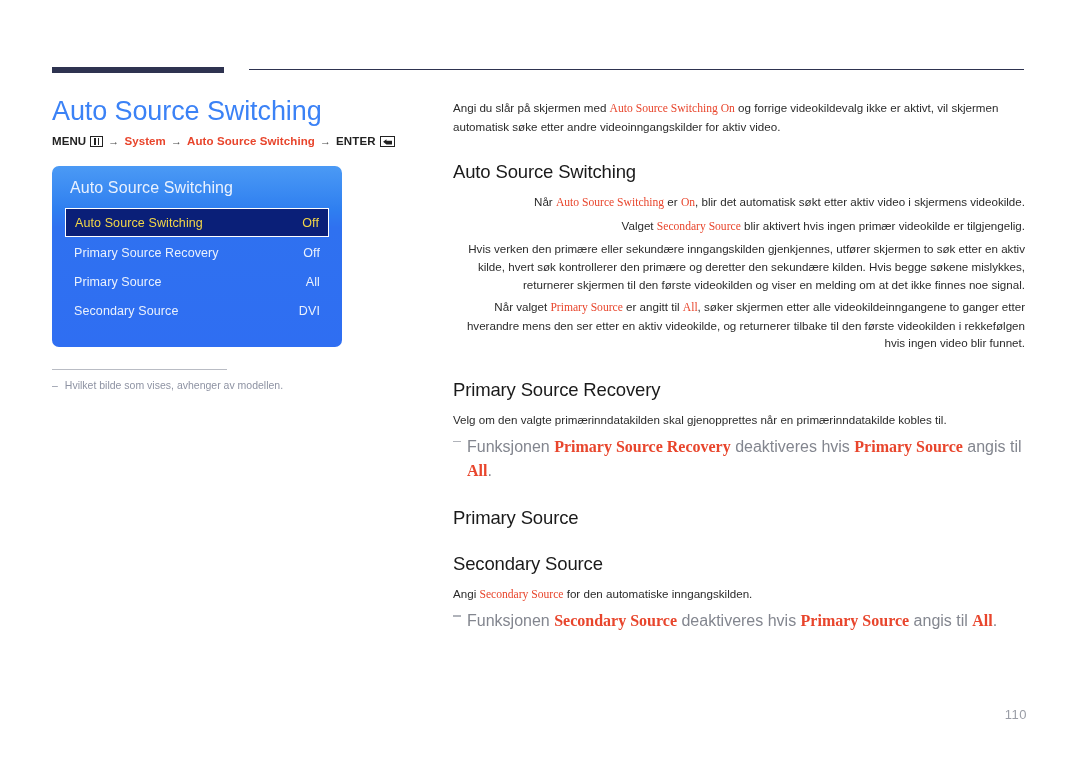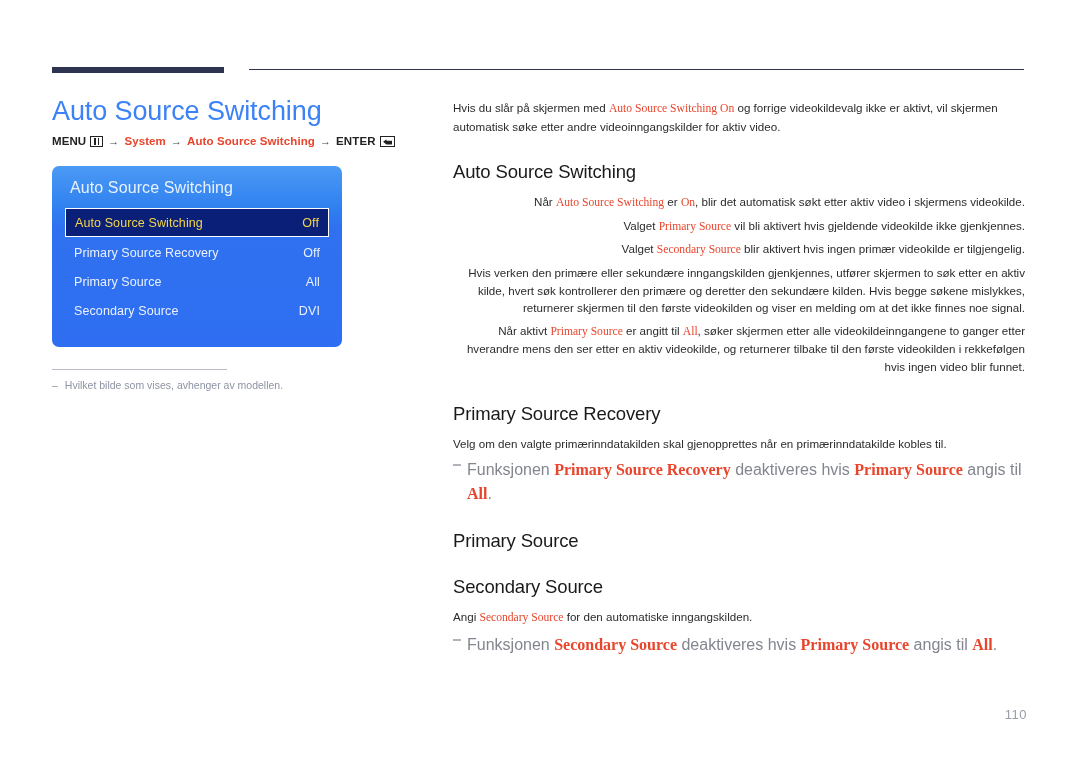--- a/index.html
+++ b/index.html
@@ -275,29 +275,28 @@
 
   <div class="lc-rule"></div>
   <div class="lc-note">
     <span class="dash">–</span>
     <span>Hvilket bilde som vises, avhenger av modellen.</span>
   </div>
 </div>
 
 <div class="right-col">
 
-  <p class="rc-lead"><span>Hvis du slår på skjermen med </span><span class="red">Auto Source Switching On</span><span> og forrige videokildevalg ikke er aktivt, vil skjermen automatisk søke etter andre videoinngangskilder for aktiv video.</span></p>
+  <p class="rc-lead"><span>Angi du slår på skjermen med </span><span class="red">Auto Source Switching On</span><span> og forrige videokildevalg ikke er aktivt, vil skjermen automatisk søke etter andre videoinngangskilder for aktiv video.</span></p>
 
   <div class="rc-block gap-lg">
     <h2 class="rc-h2">Auto Source Switching</h2>
     <p class="rc-p tight"><span>Når </span><span class="red">Auto Source Switching</span><span> er </span><span class="red">On</span><span>, blir det automatisk søkt etter aktiv video i skjermens videokilde.</span></p>
-    <p class="rc-p tight"><span>Valget </span><span class="red">Primary Source</span><span> vil bli aktivert hvis gjeldende videokilde ikke gjenkjennes.</span></p>
     <p class="rc-p tight"><span>Valget </span><span class="red">Secondary Source</span><span> blir aktivert hvis ingen primær videokilde er tilgjengelig.</span></p>
     <p class="rc-p tight">Hvis verken den primære eller sekundære inngangskilden gjenkjennes, utfører skjermen to søk etter en aktiv kilde, hvert søk kontrollerer den primære og deretter den sekundære kilden. Hvis begge søkene mislykkes, returnerer skjermen til den første videokilden og viser en melding om at det ikke finnes noe signal.</p>
-    <p class="rc-p tight"><span>Når aktivt </span><span class="red">Primary Source</span><span> er angitt til </span><span class="red">All</span><span>, søker skjermen etter alle videokildeinngangene to ganger etter hverandre mens den ser etter en aktiv videokilde, og returnerer tilbake til den første videokilden i rekkefølgen hvis ingen video blir funnet.</span></p>
+    <p class="rc-p tight"><span>Når valget </span><span class="red">Primary Source</span><span> er angitt til </span><span class="red">All</span><span>, søker skjermen etter alle videokildeinngangene to ganger etter hverandre mens den ser etter en aktiv videokilde, og returnerer tilbake til den første videokilden i rekkefølgen hvis ingen video blir funnet.</span></p>
   </div>
 
   <div class="rc-block">
     <h2 class="rc-h2">Primary Source Recovery</h2>
     <p class="rc-p">Velg om den valgte primærinndatakilden skal gjenopprettes når en primærinndatakilde kobles til.</p>
     <p class="rc-note"><span>Funksjonen </span><span class="red">Primary Source Recovery</span><span> deaktiveres hvis </span><span class="red">Primary Source</span><span> angis til </span><span class="red">All</span><span>.</span></p>
   </div>
 
   <div class="rc-block">
     <h2 class="rc-h2">Primary Source</h2>

